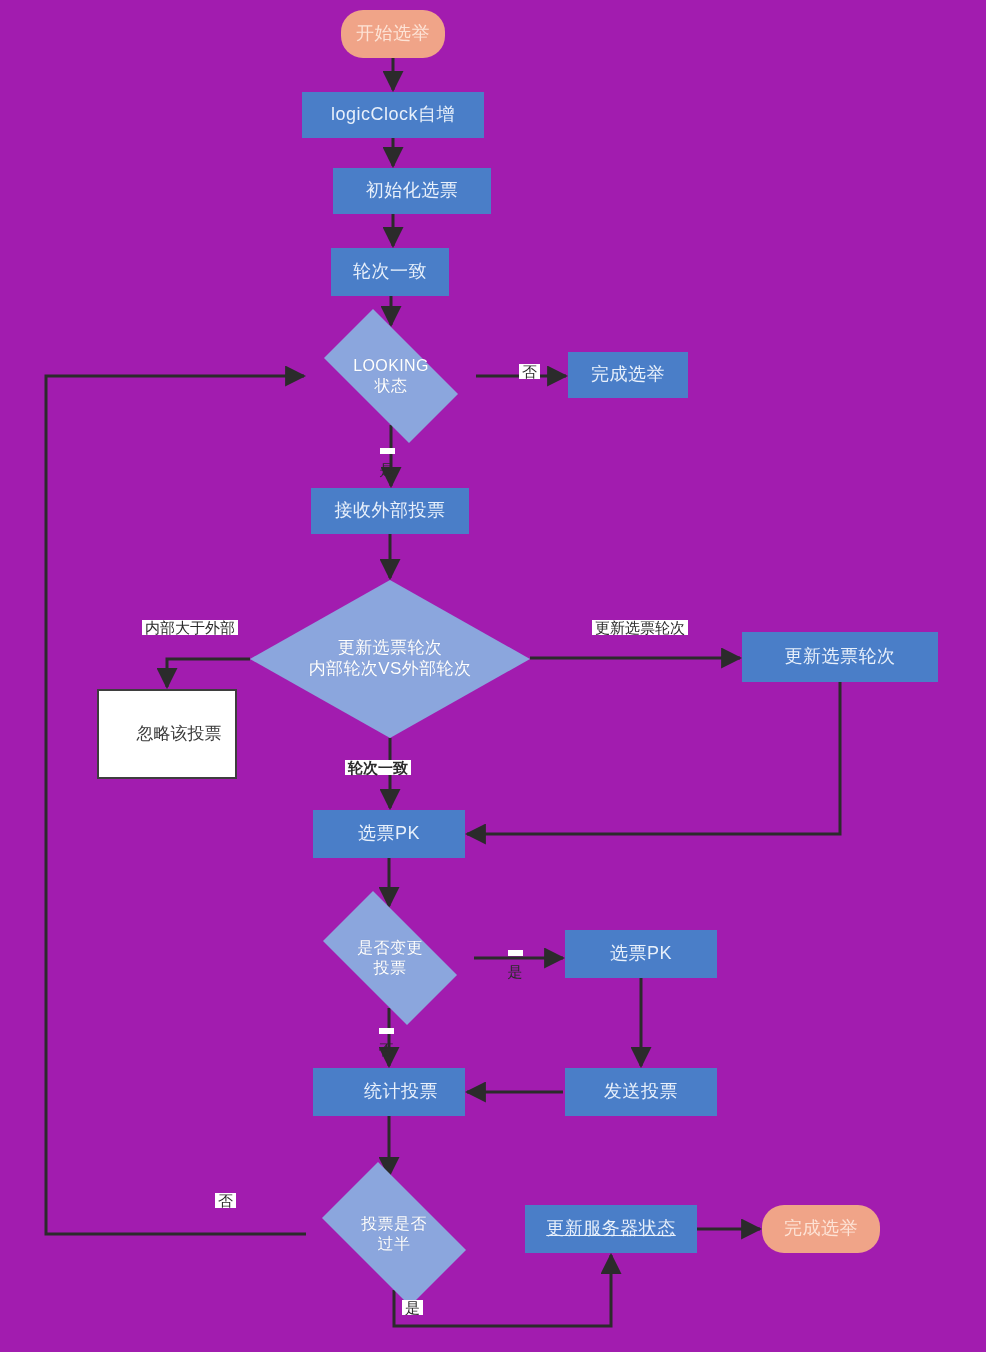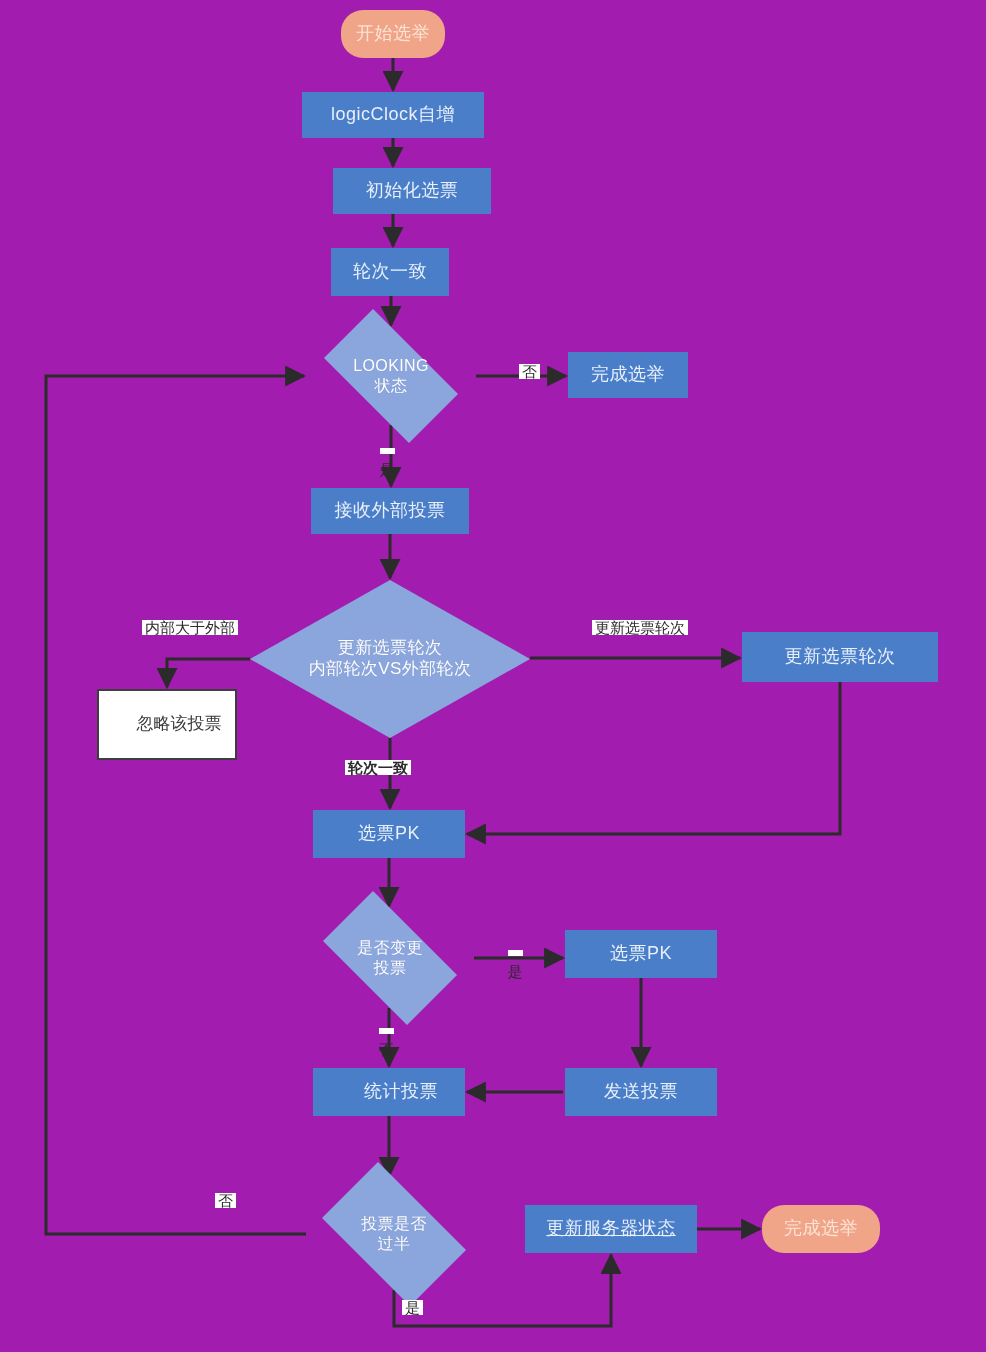--- a/index.html
+++ b/index.html
@@ -179,21 +179,21 @@
   </div>
 
   <div class="node n-decision" style="left:250px;top:580px;width:280px;height:158px;">
     <svg style="position:absolute;left:0;top:0;width:280px;height:158px;z-index:0;" viewBox="0 0 280 158">
       <polygon points="140,0 280,79 140,158 0,79" fill="#8ba6dd"></polygon>
     </svg>
     <span class="dia-label" style="font-size:17px;">更新选票轮次
 内部轮次VS外部轮次</span>
   </div>
 
-  <div class="node n-plain" style="left:97px;top:689px;width:140px;height:71px;padding-left:24px;">
+  <div class="node n-plain" style="left:97px;top:689px;width:140px;height:90px;padding-left:24px;">
     <span>忽略该投票</span>
   </div>
 
   <div class="node n-process" style="left:742px;top:632px;width:196px;height:50px;">
     <span>更新选票轮次</span>
   </div>
 
   <div class="node n-process" style="left:313px;top:810px;width:152px;height:48px;">
     <span>选票PK</span>
   </div>

